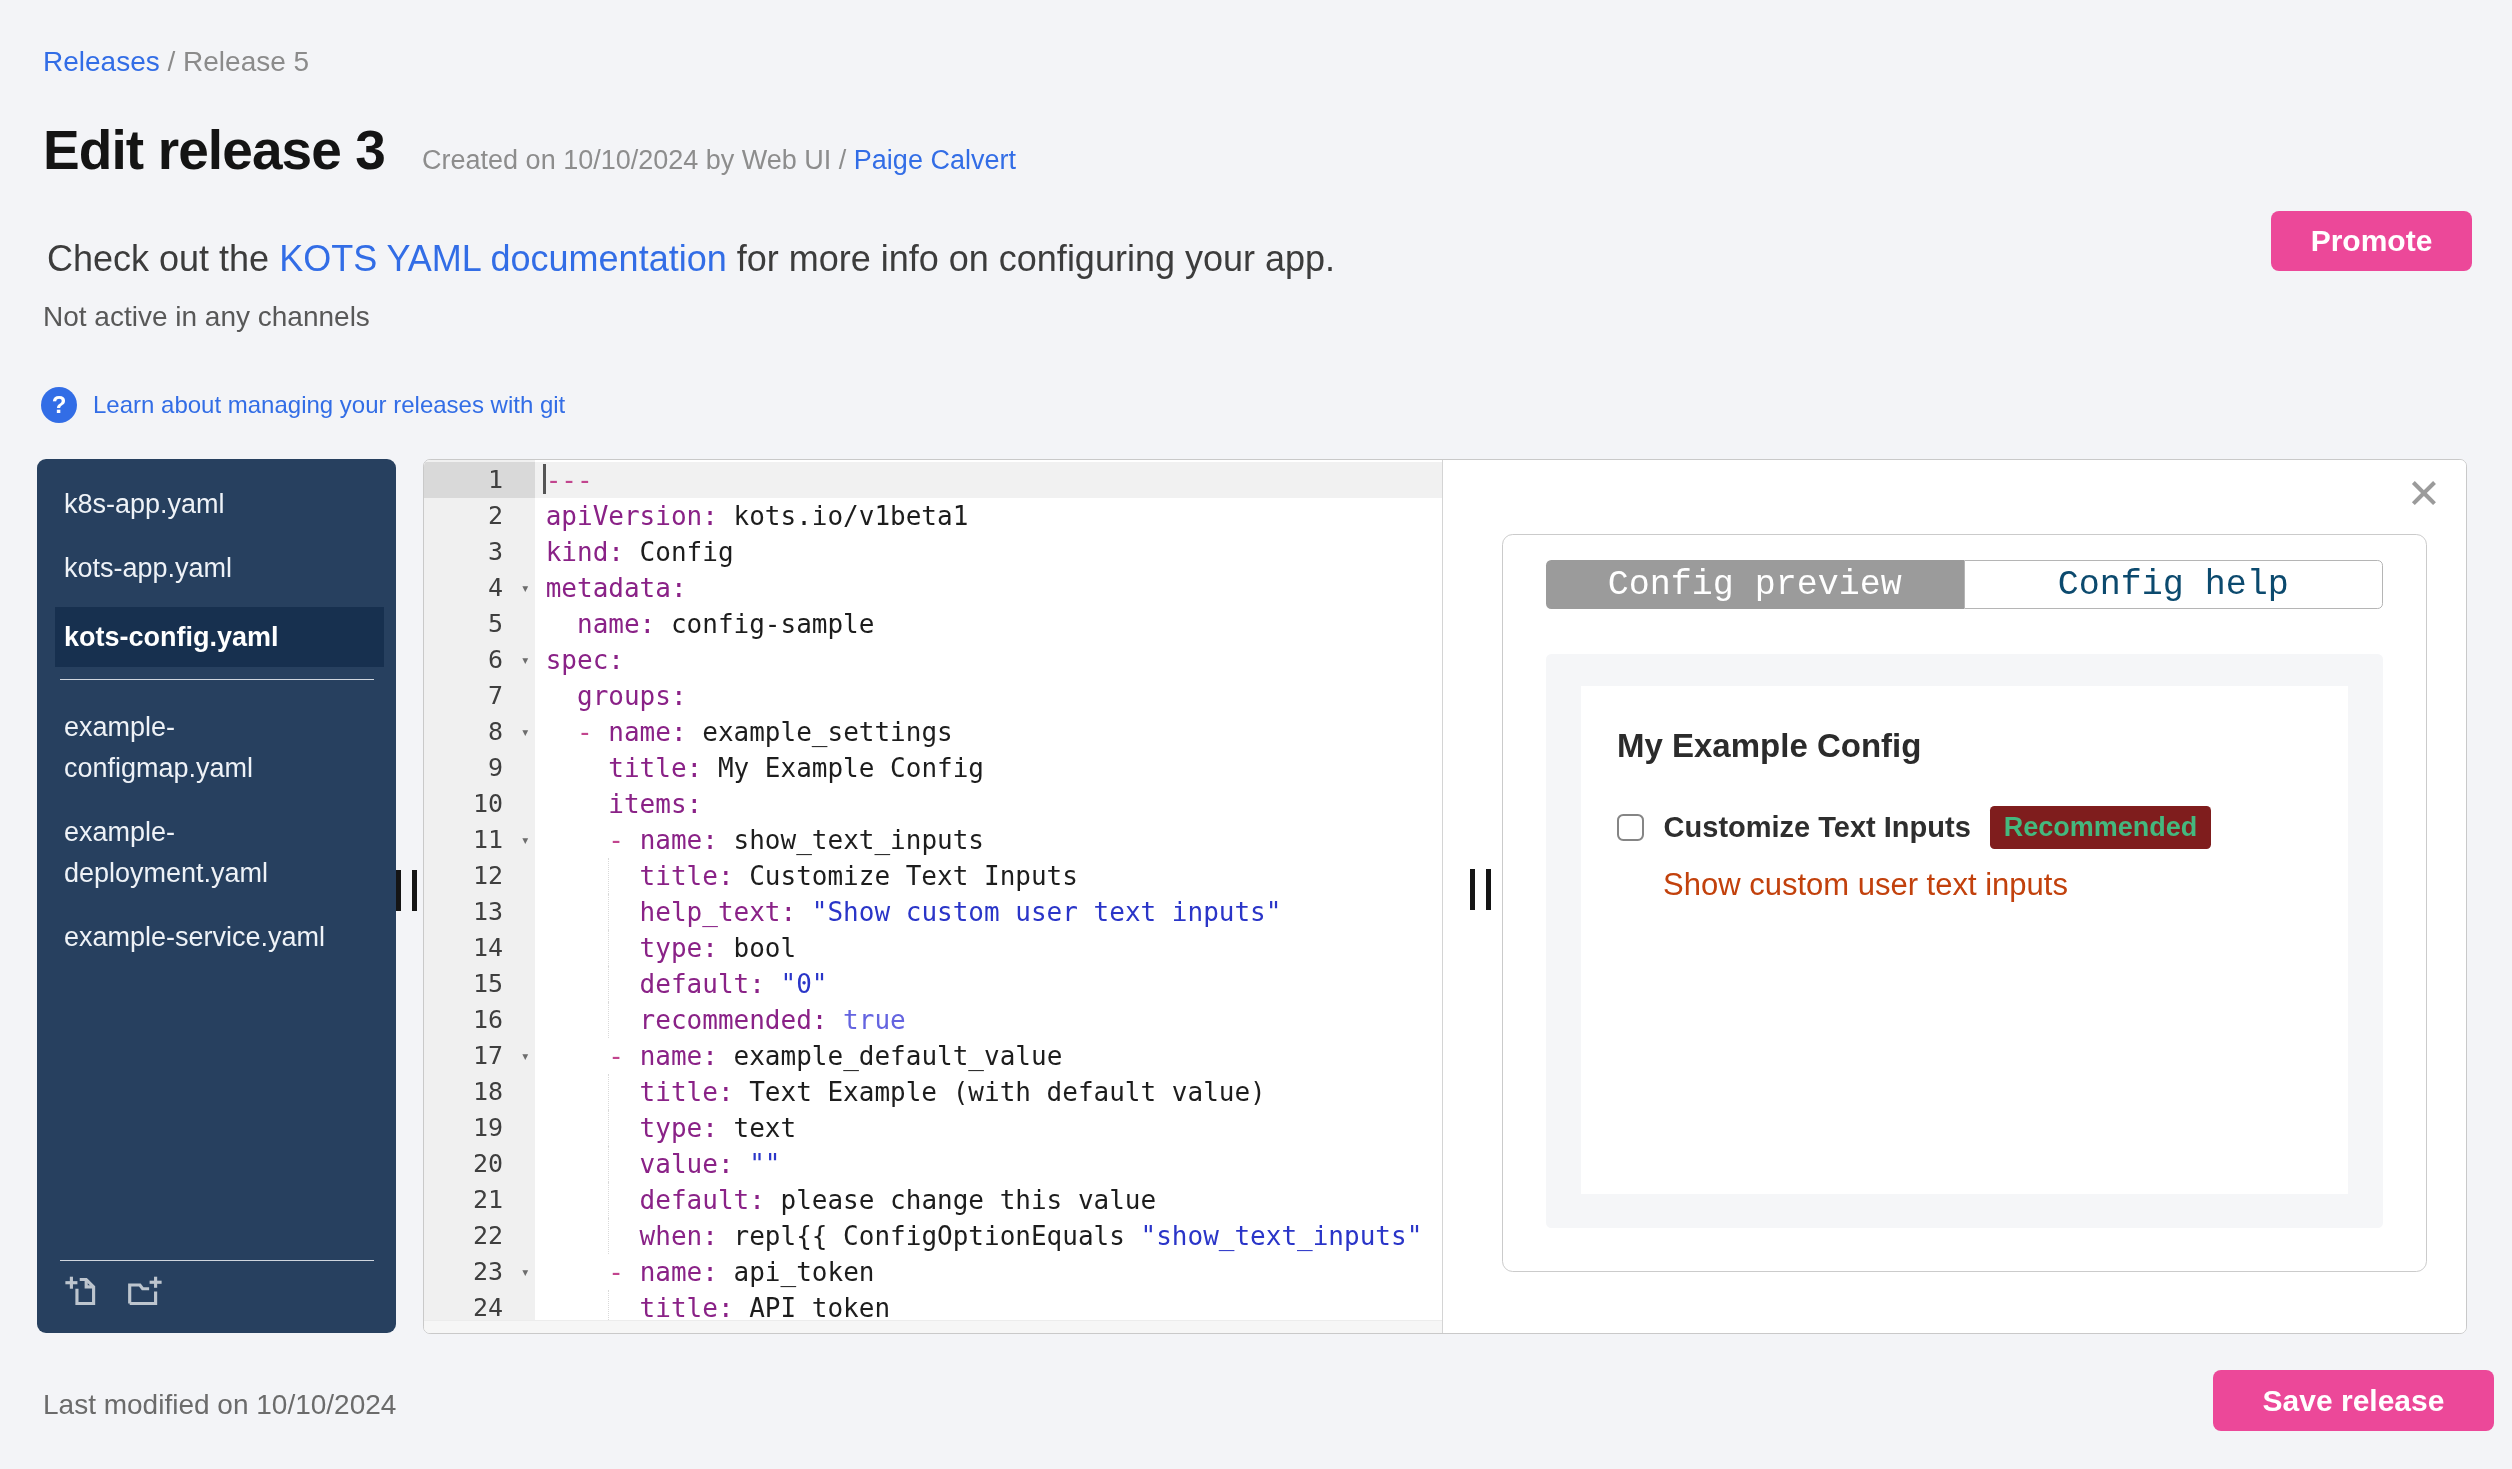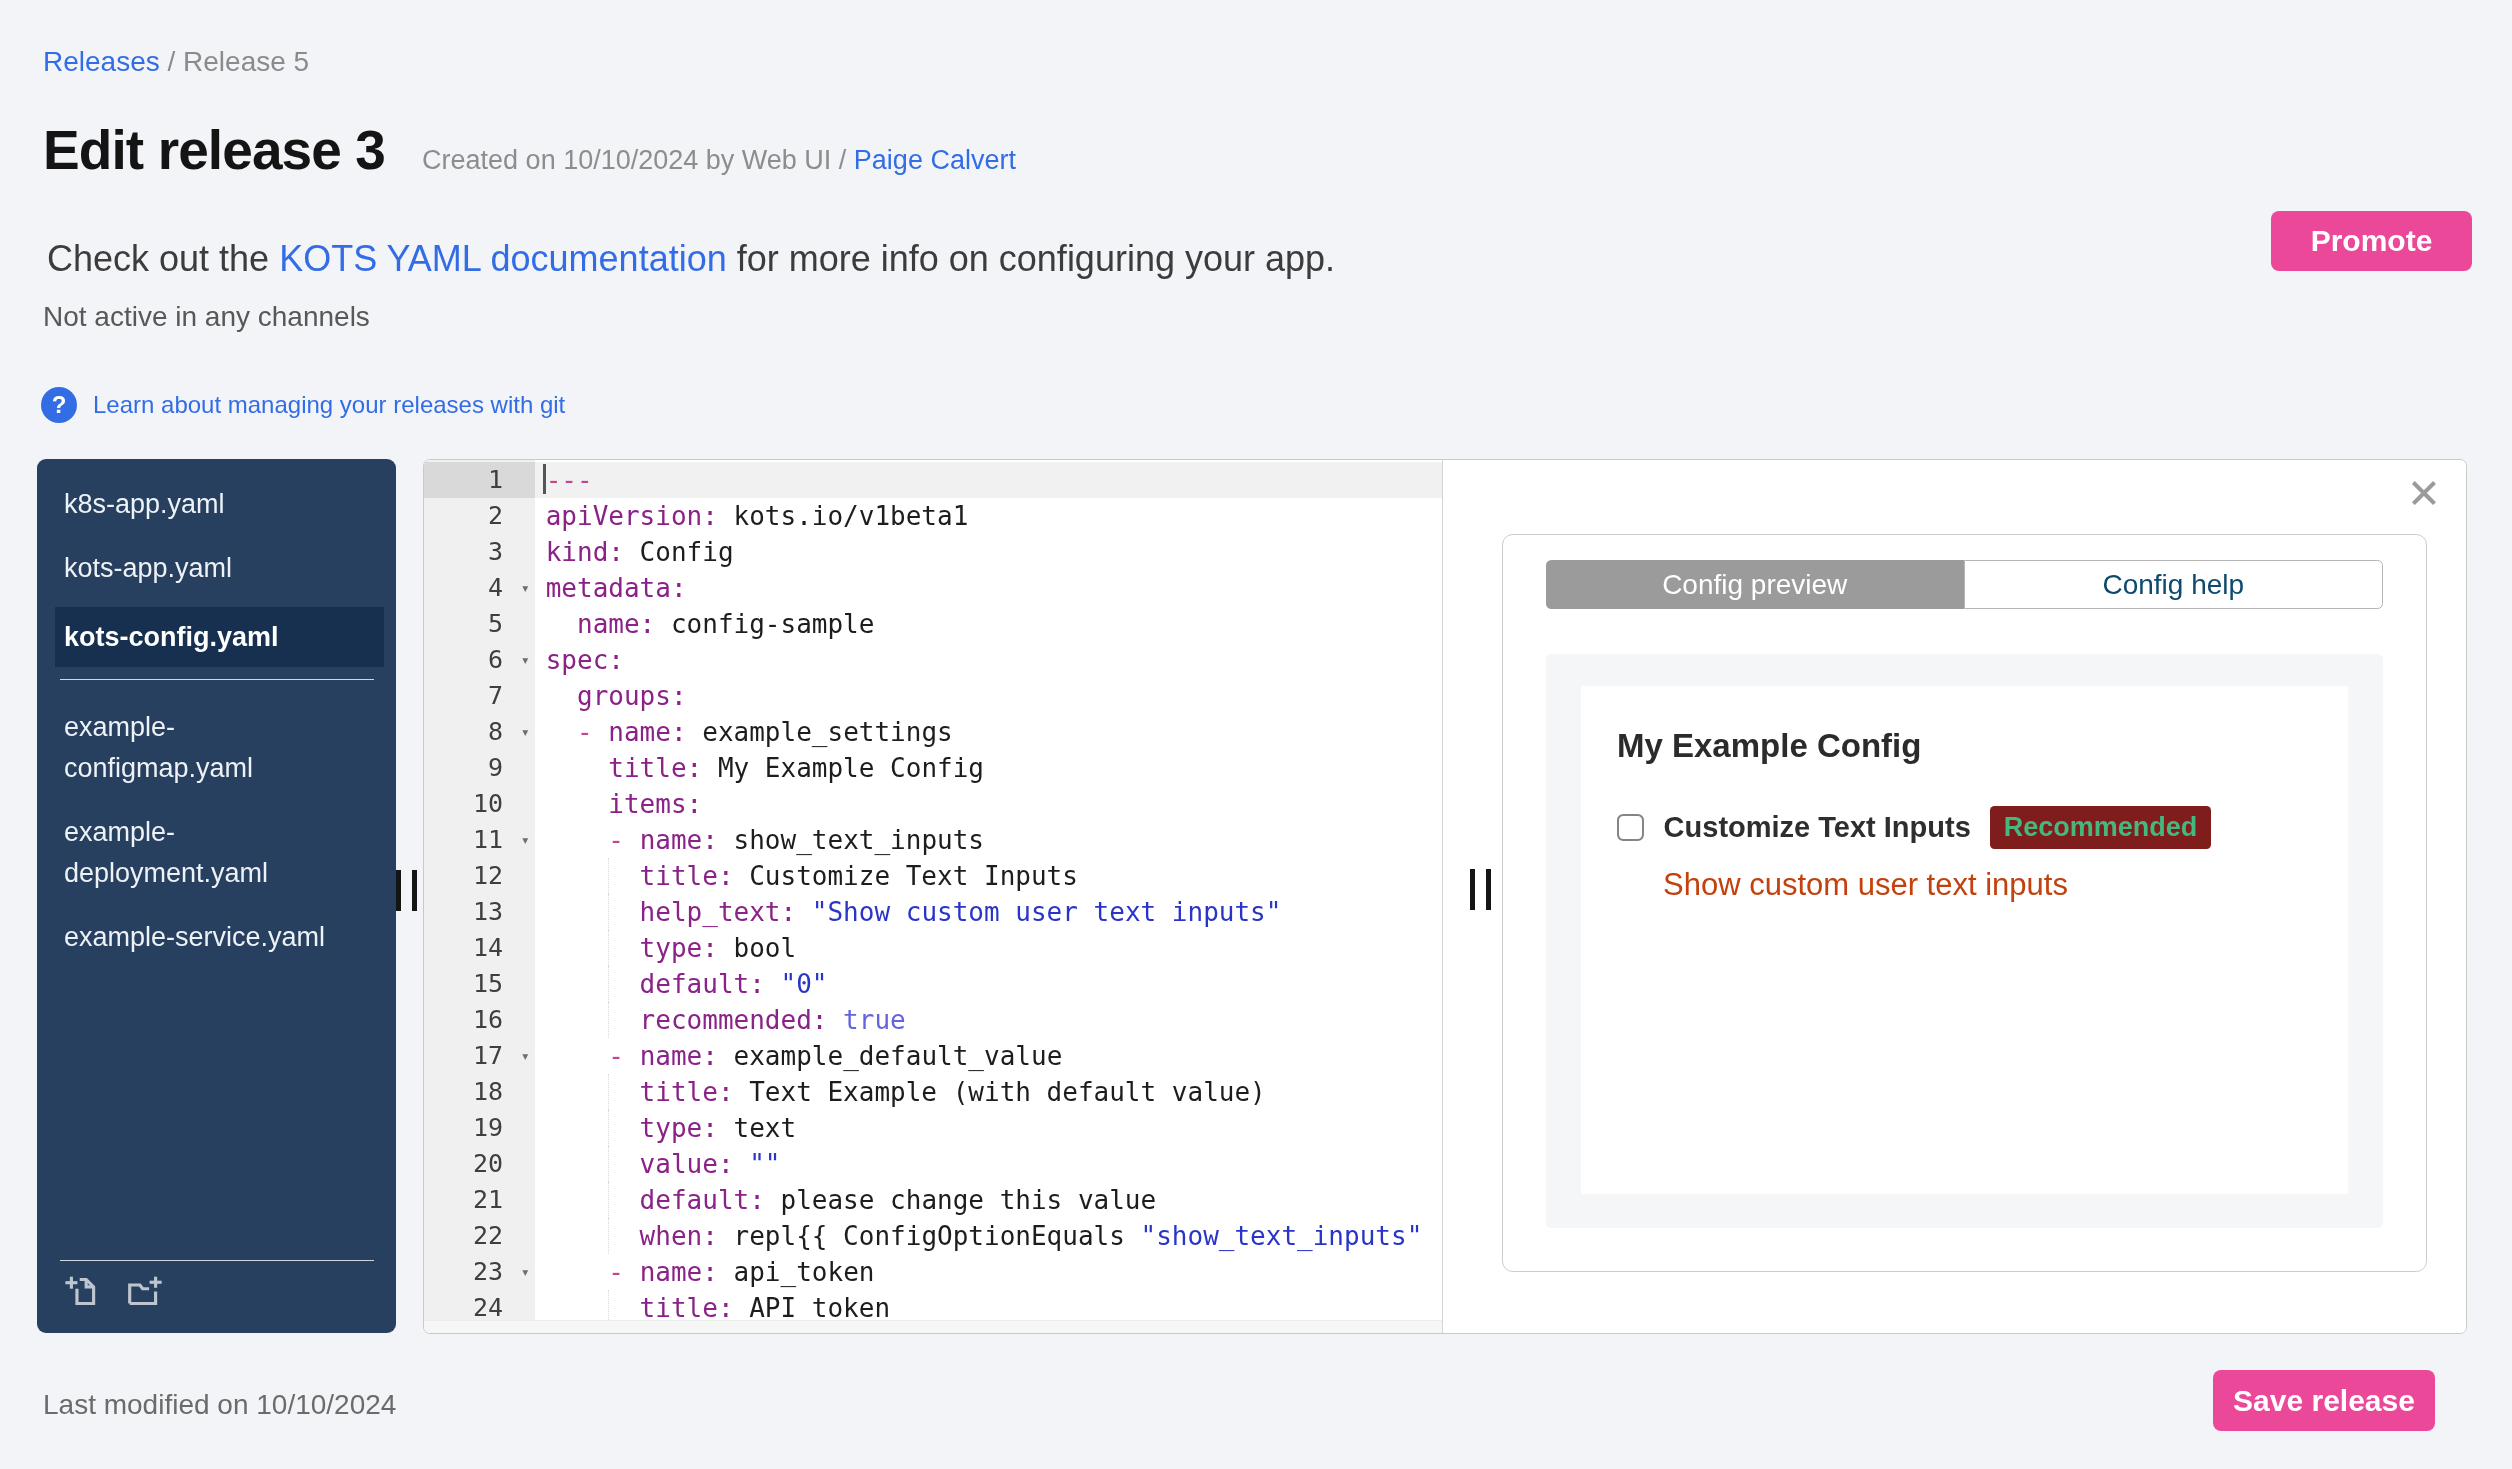--- a/index.html
+++ b/index.html
@@ -17,21 +17,21 @@
   .docs-note{position:absolute;left:43px;top:234px;font-size:36px;color:#3c3c3c;margin:4px;}
   .channel-status{position:absolute;left:43px;top:301px;font-size:28px;color:#585858;margin:0;}
   .git-link{position:absolute;left:41px;top:387px;display:flex;align-items:center;gap:16px;}
   .q-icon{width:36px;height:36px;border-radius:50%;background:#326de6;color:#fff;font-size:24px;
     font-weight:700;display:flex;align-items:center;justify-content:center;flex:none;}
   .git-link a{font-size:24px;}
 
   .btn{border:none;background:#ec4899;color:#fff;font-weight:700;border-radius:8px;
     font-family:"Liberation Sans",sans-serif;cursor:pointer;}
   .promote{position:absolute;left:2271px;top:211px;width:201px;height:60px;font-size:30px;}
-  .save{position:absolute;left:2213px;top:1370px;width:222px;height:61px;font-size:30px;}
+  .save{position:absolute;left:2213px;top:1370px;width:281px;height:61px;font-size:30px;}
 
   
   .filetree{position:absolute;left:37px;top:459px;width:359px;height:874px;background:#27405f;
     border-radius:9px;box-sizing:border-box;padding:25px 21.4px 23px 27px;color:#eef2f7;
     font-size:27px;display:flex;flex-direction:column;}
   .files{list-style:none;margin:0;padding:0;}
   .files li{line-height:41px;margin-bottom:23px;width:281px;}
   .files li.selected{background:#17304f;font-weight:700;color:#fff;width:auto;
     padding:9.8px 9px;margin:-5.3px -9px 12px -9px;}
   .tree-divider{border:none;border-top:1.8px solid #cfd6de;margin:1.8px 0 27px -3.6px;width:314px;}
@@ -61,21 +61,21 @@
   .tk-bool{color:#6464e0;}
   .tk-doc,.tk-dash{color:#c2458e;}
   .hscroll{position:absolute;left:0;right:0;bottom:0;height:12.5px;background:#f6f6f6;border-top:0.9px solid #ececec;}
 
   
   .preview-pane{flex:1;position:relative;background:#fff;}
   .close{position:absolute;right:25px;top:14.3px;font-size:41px;color:#9b9b9b;line-height:1;font-weight:400;cursor:pointer;}
   .config-card{position:absolute;left:59px;top:74px;width:925px;height:738px;background:#fff;
     border:1.8px solid #cbcbcb;border-radius:10.7px;box-sizing:border-box;padding:25px 43px;}
   .tabs{display:flex;height:49px;}
-  .tab{flex:1;display:flex;align-items:center;justify-content:center;font-size:28px;box-sizing:border-box;}
+  .tab{flex:1;display:flex;align-items:center;justify-content:center;font-size:35px;box-sizing:border-box;font-family:Liberation Mono, monospace;}
   .tab.selected{background:#9b9b9b;color:#fff;border-radius:5.3px 0 0 5.3px;}
   .tab.unselected{background:#fff;color:#0c4a6e;border:1.8px solid #b5b5b5;border-radius:0 5.3px 5.3px 0;}
   .config-body{margin-top:45px;height:574px;background:#f5f6f8;border-radius:5.3px;
     box-sizing:border-box;padding:32px 35px;}
   .config-inner{background:#fff;height:508px;box-sizing:border-box;padding:41px 27px 0 36px;}
   .config-inner h3{margin:0 0 41px 0;font-size:33px;font-weight:700;color:#2b2b2b;}
   .cfg-item{display:flex;align-items:center;gap:19.6px;}
   .checkbox{width:27px;height:27px;border:2.7px solid #858585;border-radius:6.2px;background:#fff;flex:none;box-sizing:border-box;}
   .cfg-label{font-size:29px;font-weight:700;color:#2e2e2e;}
   .badge{font-size:27px;font-weight:600;color:#44b87e;background:#7f1d1d;padding:6.2px 13.4px;border-radius:4.5px;}

